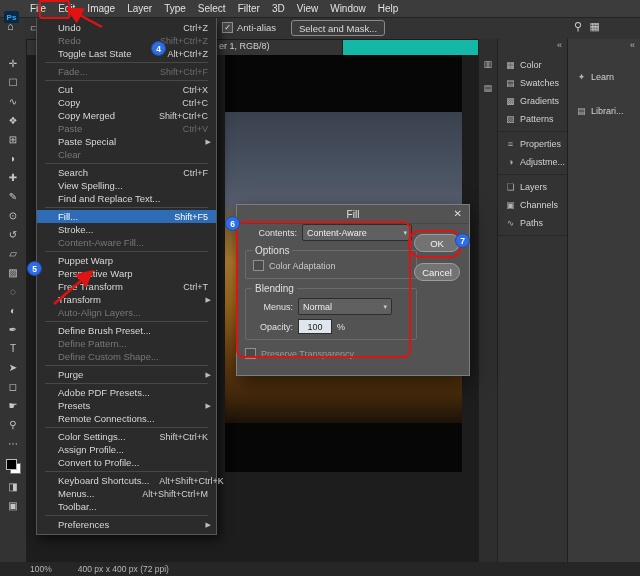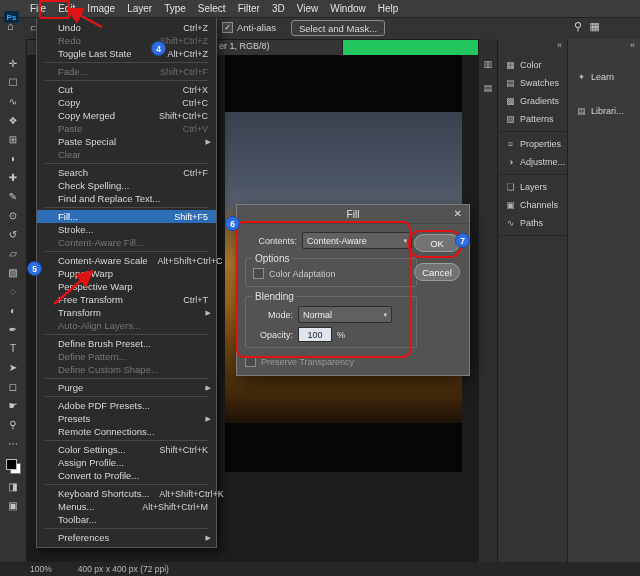--- a/index.html
+++ b/index.html
@@ -21,21 +21,21 @@
   .ob-tool{left:30px;font-size:10px;top:5px;}
   .ob-anti{position:absolute;left:222px;top:5px;display:flex;align-items:center;font-size:9.5px;color:#d5d5d5;}
   .ob-check{width:9px;height:9px;border:1px solid #8f8f8f;background:#4a4a4a;margin-right:4px;
             display:flex;align-items:center;justify-content:center;font-size:8px;color:#eee;}
   .ob-btn{position:absolute;left:291px;top:3px;height:14px;border:1px solid #8a8a8a;border-radius:3px;
           padding:0 7px;font-size:9.5px;color:#dcdcdc;display:flex;align-items:center;background:#3c3c3c;}
   .ob-search{right:58px;left:auto;}
   .ob-grid{right:40px;left:auto;}
 
   
-  .tab-bar{position:absolute;left:27px;top:39px;width:451px;height:16px;background:#22c55e;z-index:2;}
+  .tab-bar{position:absolute;left:27px;top:39px;width:451px;height:16px;background:#14b8a6;z-index:2;}
   .doc-tab{position:absolute;left:0;top:0;height:16px;width:315px;background:#343434;border-right:1px solid #1c1c1c;}
   .doc-tab-label{position:absolute;left:192px;top:2px;font-size:9px;color:#cfcfcf;white-space:nowrap;}
 
   
   .toolbar{position:absolute;left:0;top:39px;width:27px;height:523px;background:#333;
            border-right:1px solid #1f1f1f;z-index:6;display:flex;flex-direction:column;align-items:center;
            padding-top:16px;box-sizing:border-box;}
   .tool{width:18px;height:17px;display:flex;align-items:center;justify-content:center;
         font-size:10px;color:#c6c6c6;margin-bottom:2px;}
   .swatch-wrap{position:relative;width:15px;height:15px;margin:5px 0 4px;}
@@ -86,21 +86,21 @@
   .mi-sub{position:absolute;right:5px;font-size:7px;color:#bdbdbd;}
   .menu-sep{height:1px;background:#484848;margin:2px 8px;}
 
   
   .fill-dialog{position:absolute;left:236px;top:204px;width:234px;height:172px;background:#535353;
                border:1px solid #7d7d7d;box-shadow:0 7px 20px rgba(0,0,0,.6);z-index:20;
                font-size:9.5px;color:#e2e2e2;box-sizing:border-box;}
   .fd-title{height:18px;display:flex;align-items:center;justify-content:center;font-size:10px;
             border-bottom:1px solid #474747;position:relative;}
   .fd-close{position:absolute;right:7px;top:3px;font-size:10px;color:#dcdcdc;}
-  .fd-body{position:relative;padding:8px 8px 0 8px;}
+  .fd-body{position:relative;padding:0 8px 0 8px;}
   .fd-left{width:172px;}
   .fd-row{display:flex;align-items:center;margin-bottom:4px;}
   .fd-label{width:52px;text-align:right;margin-right:5px;font-size:9px;}
   .fd-select{height:15px;background:#606060;border:1px solid #2d2d2d;border-radius:2px;
              display:flex;align-items:center;justify-content:space-between;padding:0 4px;font-size:9px;color:#eee;}
   .fd-sel-contents{width:100px;}
   .fd-sel-mode{width:84px;}
   .fd-chev{font-size:7px;color:#ccc;margin-left:4px;}
   .fd-group{border:1px solid #6b6b6b;border-radius:2px;position:relative;margin:9px 0 8px;padding:9px 7px 3px;}
   .fd-group-label{position:absolute;top:-6px;left:6px;background:#535353;padding:0 3px;font-size:10px;color:#e0e0e0;}
@@ -312,41 +312,37 @@
     </div>
     <div class="menu-item disabled">
       <span class="mi-label">Clear</span>
     </div>
     <div class="menu-sep"></div>
     <div class="menu-item">
       <span class="mi-label">Search</span>
       <span class="mi-short">Ctrl+F</span>
     </div>
     <div class="menu-item">
-      <span class="mi-label">Check Spelling...</span>
+      <span class="mi-label">View Spelling...</span>
     </div>
     <div class="menu-item">
       <span class="mi-label">Find and Replace Text...</span>
     </div>
     <div class="menu-sep"></div>
     <div class="menu-item highlight">
       <span class="mi-label">Fill...</span>
       <span class="mi-short">Shift+F5</span>
     </div>
     <div class="menu-item">
       <span class="mi-label">Stroke...</span>
     </div>
     <div class="menu-item disabled">
       <span class="mi-label">Content-Aware Fill...</span>
     </div>
     <div class="menu-sep"></div>
-    <div class="menu-item">
-      <span class="mi-label">Content-Aware Scale</span>
-      <span class="mi-short">Alt+Shift+Ctrl+C</span>
-    </div>
     <div class="menu-item">
       <span class="mi-label">Puppet Warp</span>
     </div>
     <div class="menu-item">
       <span class="mi-label">Perspective Warp</span>
     </div>
     <div class="menu-item">
       <span class="mi-label">Free Transform</span>
       <span class="mi-short">Ctrl+T</span>
     </div>
@@ -430,21 +426,21 @@
       <div class="fd-group">
         <span class="fd-group-label">Options</span>
         <div class="fd-check">
           <span class="checkbox"></span>
           <span>Color Adaptation</span>
         </div>
       </div>
       <div class="fd-group">
         <span class="fd-group-label">Blending</span>
         <div class="fd-row">
-          <span class="fd-label" style="width:40px;">Mode:</span>
+          <span class="fd-label" style="width:40px;">Menus:</span>
           <div class="fd-select fd-sel-mode">
             <span>Normal</span>
             <span class="fd-chev">▾</span>
           </div>
         </div>
         <div class="fd-row" style="margin-bottom:2px;">
           <span class="fd-label" style="width:40px;">Opacity:</span>
           <input class="fd-input" value="100" style="">
           <span class="fd-unit">%</span>
         </div>

